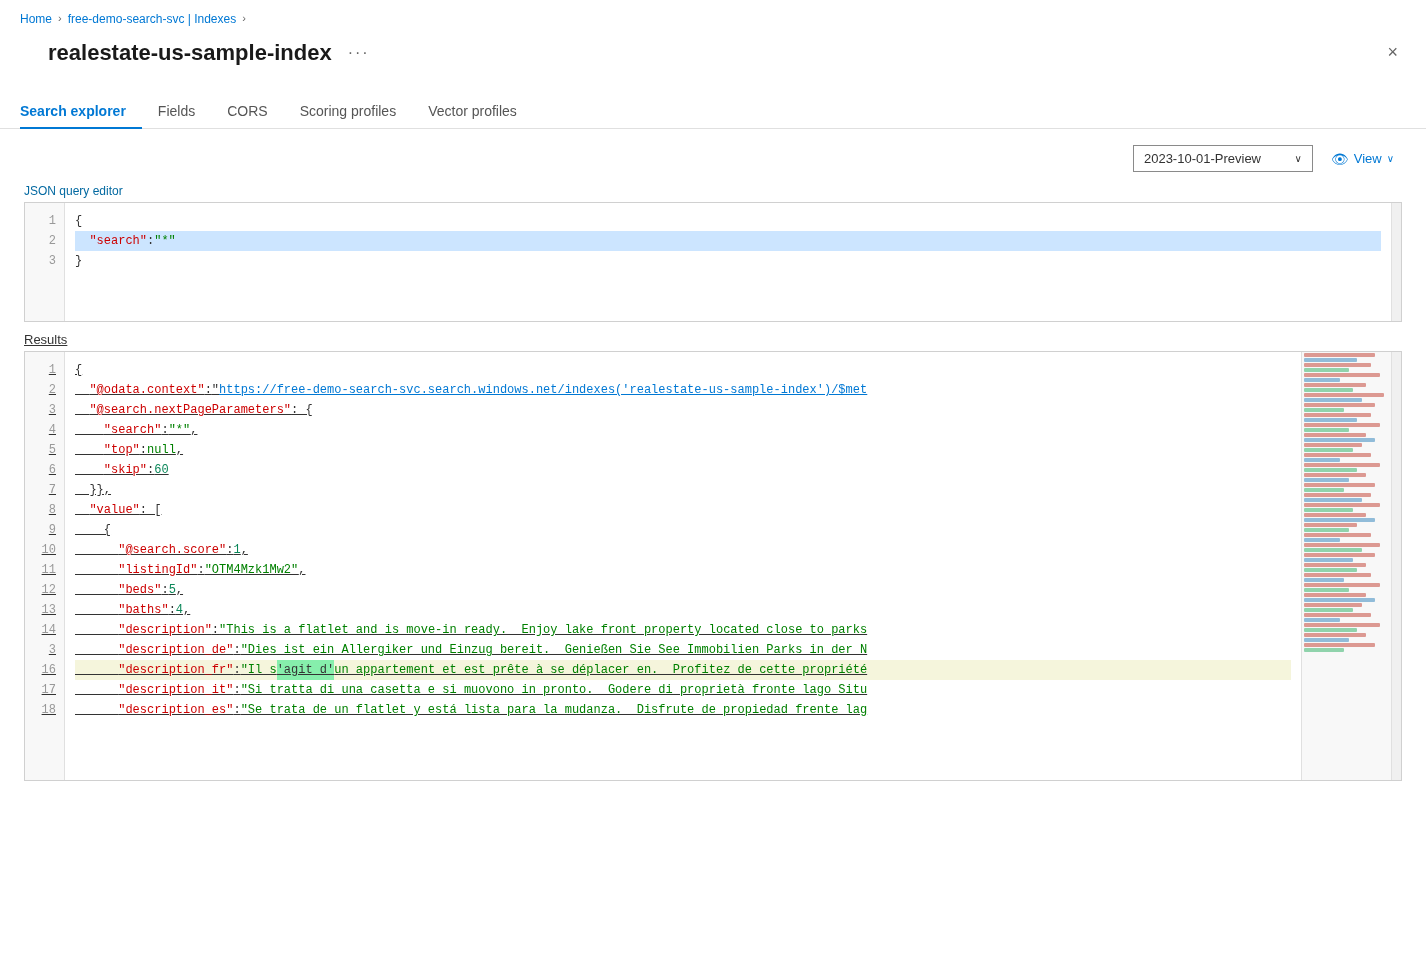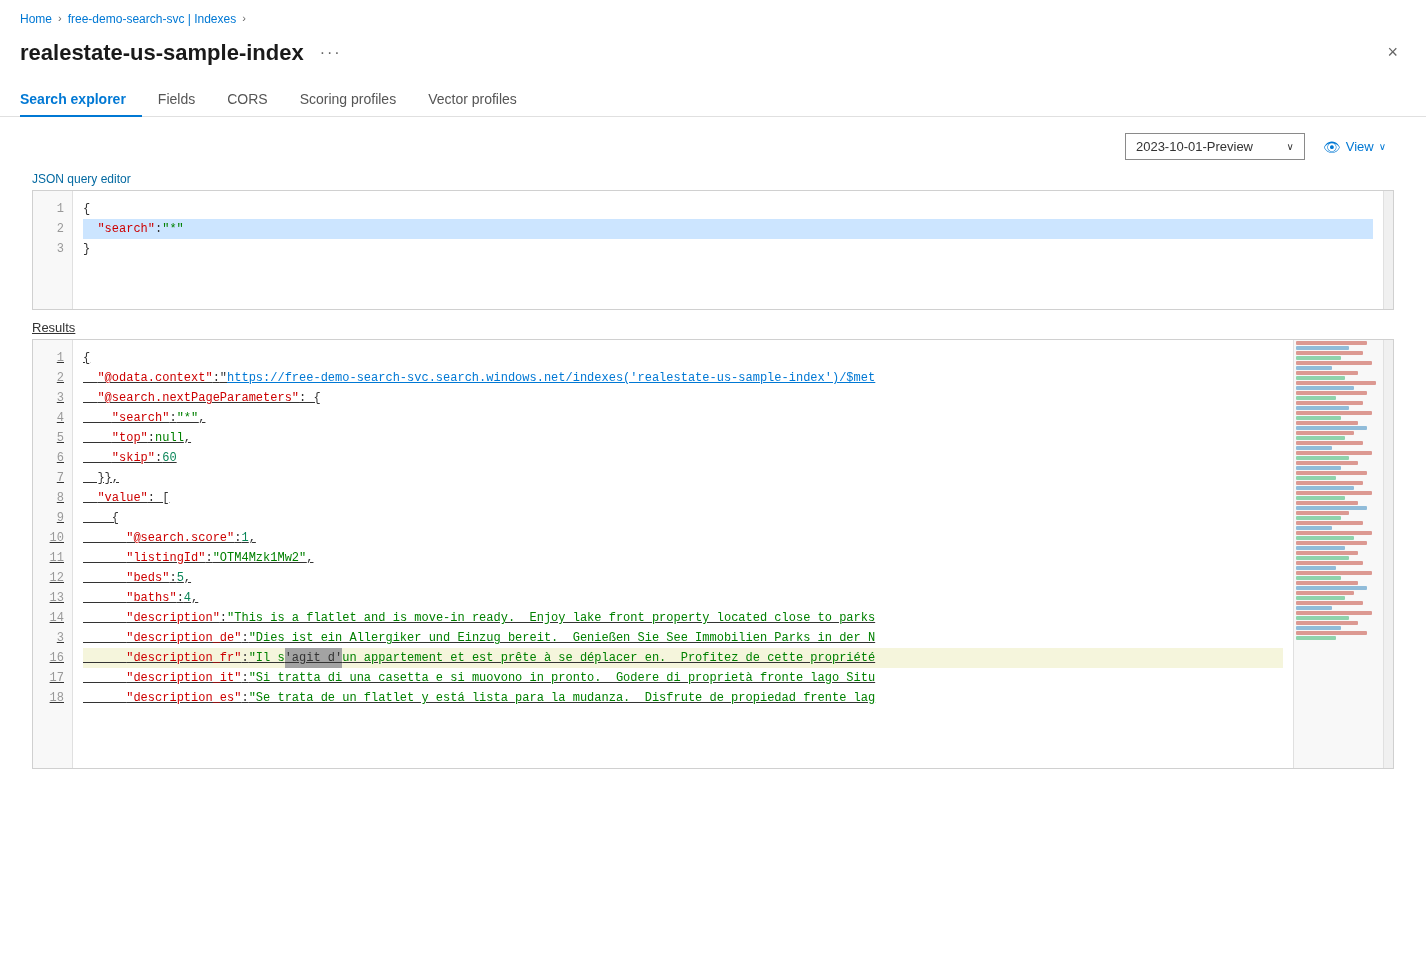--- a/index.html
+++ b/index.html
@@ -26,20 +26,21 @@
     .page-header {
       display: flex;
       align-items: center;
       justify-content: space-between;
       padding: 6px 20px 0 20px;
     }
     .page-title-area {
       display: flex;
       align-items: center;
       gap: 10px;
+      margin-left: 28px;
     }
     .page-title {
       font-size: 22px;
       font-weight: 600;
       color: #1a1a1a;
     }
     .ellipsis-btn {
       color: #666;
       cursor: pointer;
       font-size: 16px;
@@ -66,29 +67,29 @@
     }
     .tab {
       padding: 8px 16px;
       cursor: pointer;
       font-size: 14px;
       color: #555;
       border-bottom: 2px solid transparent;
       margin-bottom: -1px;
       white-space: nowrap;
     }
-    .tab:first-child { padding-left: 0; }
+    .tab:first-child { padding-left: 0; margin-top: 12px; }
     .tab.active {
       color: #0078d4;
       border-bottom: 2px solid #0078d4;
       font-weight: 600;
     }
 
     .content-area {
-      padding: 16px 32px;
+      padding: 16px 24px;
     }
 
     .toolbar-row {
       display: flex;
       justify-content: flex-end;
       align-items: center;
       gap: 10px;
       margin-bottom: 12px;
     }
 
@@ -417,21 +418,21 @@
           <span class="code-punct">&nbsp;&nbsp;&nbsp;&nbsp;&nbsp;&nbsp;</span>
             <span class="code-key">"description_de"</span>
             <span class="code-punct">: </span>
             <span class="code-string">"Dies ist ein Allergiker und Einzug bereit.&nbsp; Genießen Sie See Immobilien Parks in der N</span>
         </div>
         <div class="code-line" style="background: #f5f5dc;">
           <span class="code-punct">&nbsp;&nbsp;&nbsp;&nbsp;&nbsp;&nbsp;</span>
             <span class="code-key">"description_fr"</span>
             <span class="code-punct">: </span>
             <span class="code-string">"Il s</span>
-            <span style="background:#a3a3a3; color:#333;">'agit d'</span>
+            <span style="background:#86efac; color:#333;">'agit d'</span>
             <span class="code-string">un appartement et est prête à se déplacer en.&nbsp; Profitez de cette propriété</span>
         </div>
         <div class="code-line">
           <span class="code-punct">&nbsp;&nbsp;&nbsp;&nbsp;&nbsp;&nbsp;</span>
             <span class="code-key">"description_it"</span>
             <span class="code-punct">: </span>
             <span class="code-string">"Si tratta di una casetta e si muovono in pronto.&nbsp; Godere di proprietà fronte lago Situ</span>
         </div>
         <div class="code-line">
           <span class="code-punct">&nbsp;&nbsp;&nbsp;&nbsp;&nbsp;&nbsp;</span>

